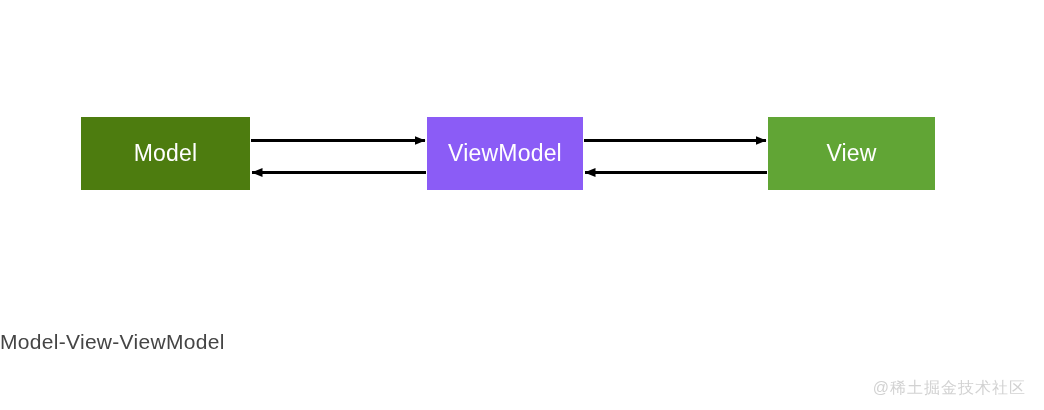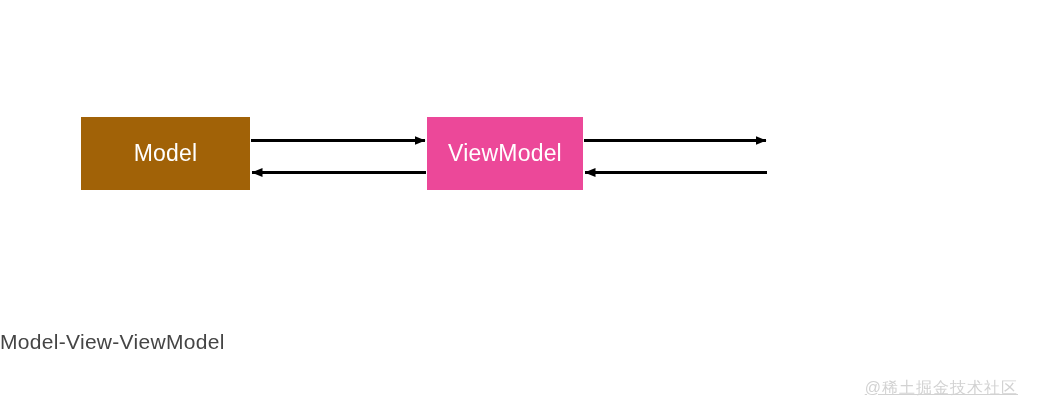--- a/index.html
+++ b/index.html
@@ -63,28 +63,27 @@
     color: #454545;
     font-size: 21px;
     font-family: "Liberation Sans", sans-serif;
     font-weight: 400;
     letter-spacing: 0.3px;
     white-space: nowrap;
   }
 
   #watermark {
     position: absolute;
-    right: 26px;
+    right: 18px;
     bottom: 11px;
     color: #d2d2d2;
     font-size: 16px;
     font-family: "Liberation Sans", sans-serif;
     letter-spacing: 1px;
     white-space: nowrap;
-    text-decoration: underline;
   }
 </style>
 </head>
 <body>
 
 <div id="diagram-canvas">
 
   <div id="edges-layer">
     <svg width="1044" height="410" viewBox="0 0 1044 410" xmlns="http://www.w3.org/2000/svg">
       <defs>
@@ -99,26 +98,29 @@
       <line x1="251" y1="140.5" x2="425" y2="140.5" stroke="#000000" stroke-width="3" marker-end="url(#arrow-right)"></line>
 
       <line x1="426" y1="172.5" x2="252" y2="172.5" stroke="#000000" stroke-width="3" marker-end="url(#arrow-left)"></line>
 
       <line x1="584" y1="140.5" x2="766" y2="140.5" stroke="#000000" stroke-width="3" marker-end="url(#arrow-right)"></line>
 
       <line x1="767" y1="172.5" x2="585" y2="172.5" stroke="#000000" stroke-width="3" marker-end="url(#arrow-left)"></line>
     </svg>
   </div>
 
-  <div class="node-box" id="node-model" style="background:#a16207;justify-content:center;">
+  <div class="node-box" id="node-model" style="background:#4d7c0f;justify-content:center;">
     <span class="node-label">Model</span>
   </div>
 
-  <div class="node-box" id="node-viewmodel" style="background:#ec4899;">
+  <div class="node-box" id="node-viewmodel" style="background:#8b5cf6;">
     <span class="node-label">ViewModel</span>
   </div>
 
+  <div class="node-box" id="node-view" style="background:#61A535;">
+    <span class="node-label">View</span>
+  </div>
 
   <div id="diagram-caption">Model-View-ViewModel</div>
 
   <div id="watermark">@稀土掘金技术社区</div>
 
 </div>
 
 </body></html>

